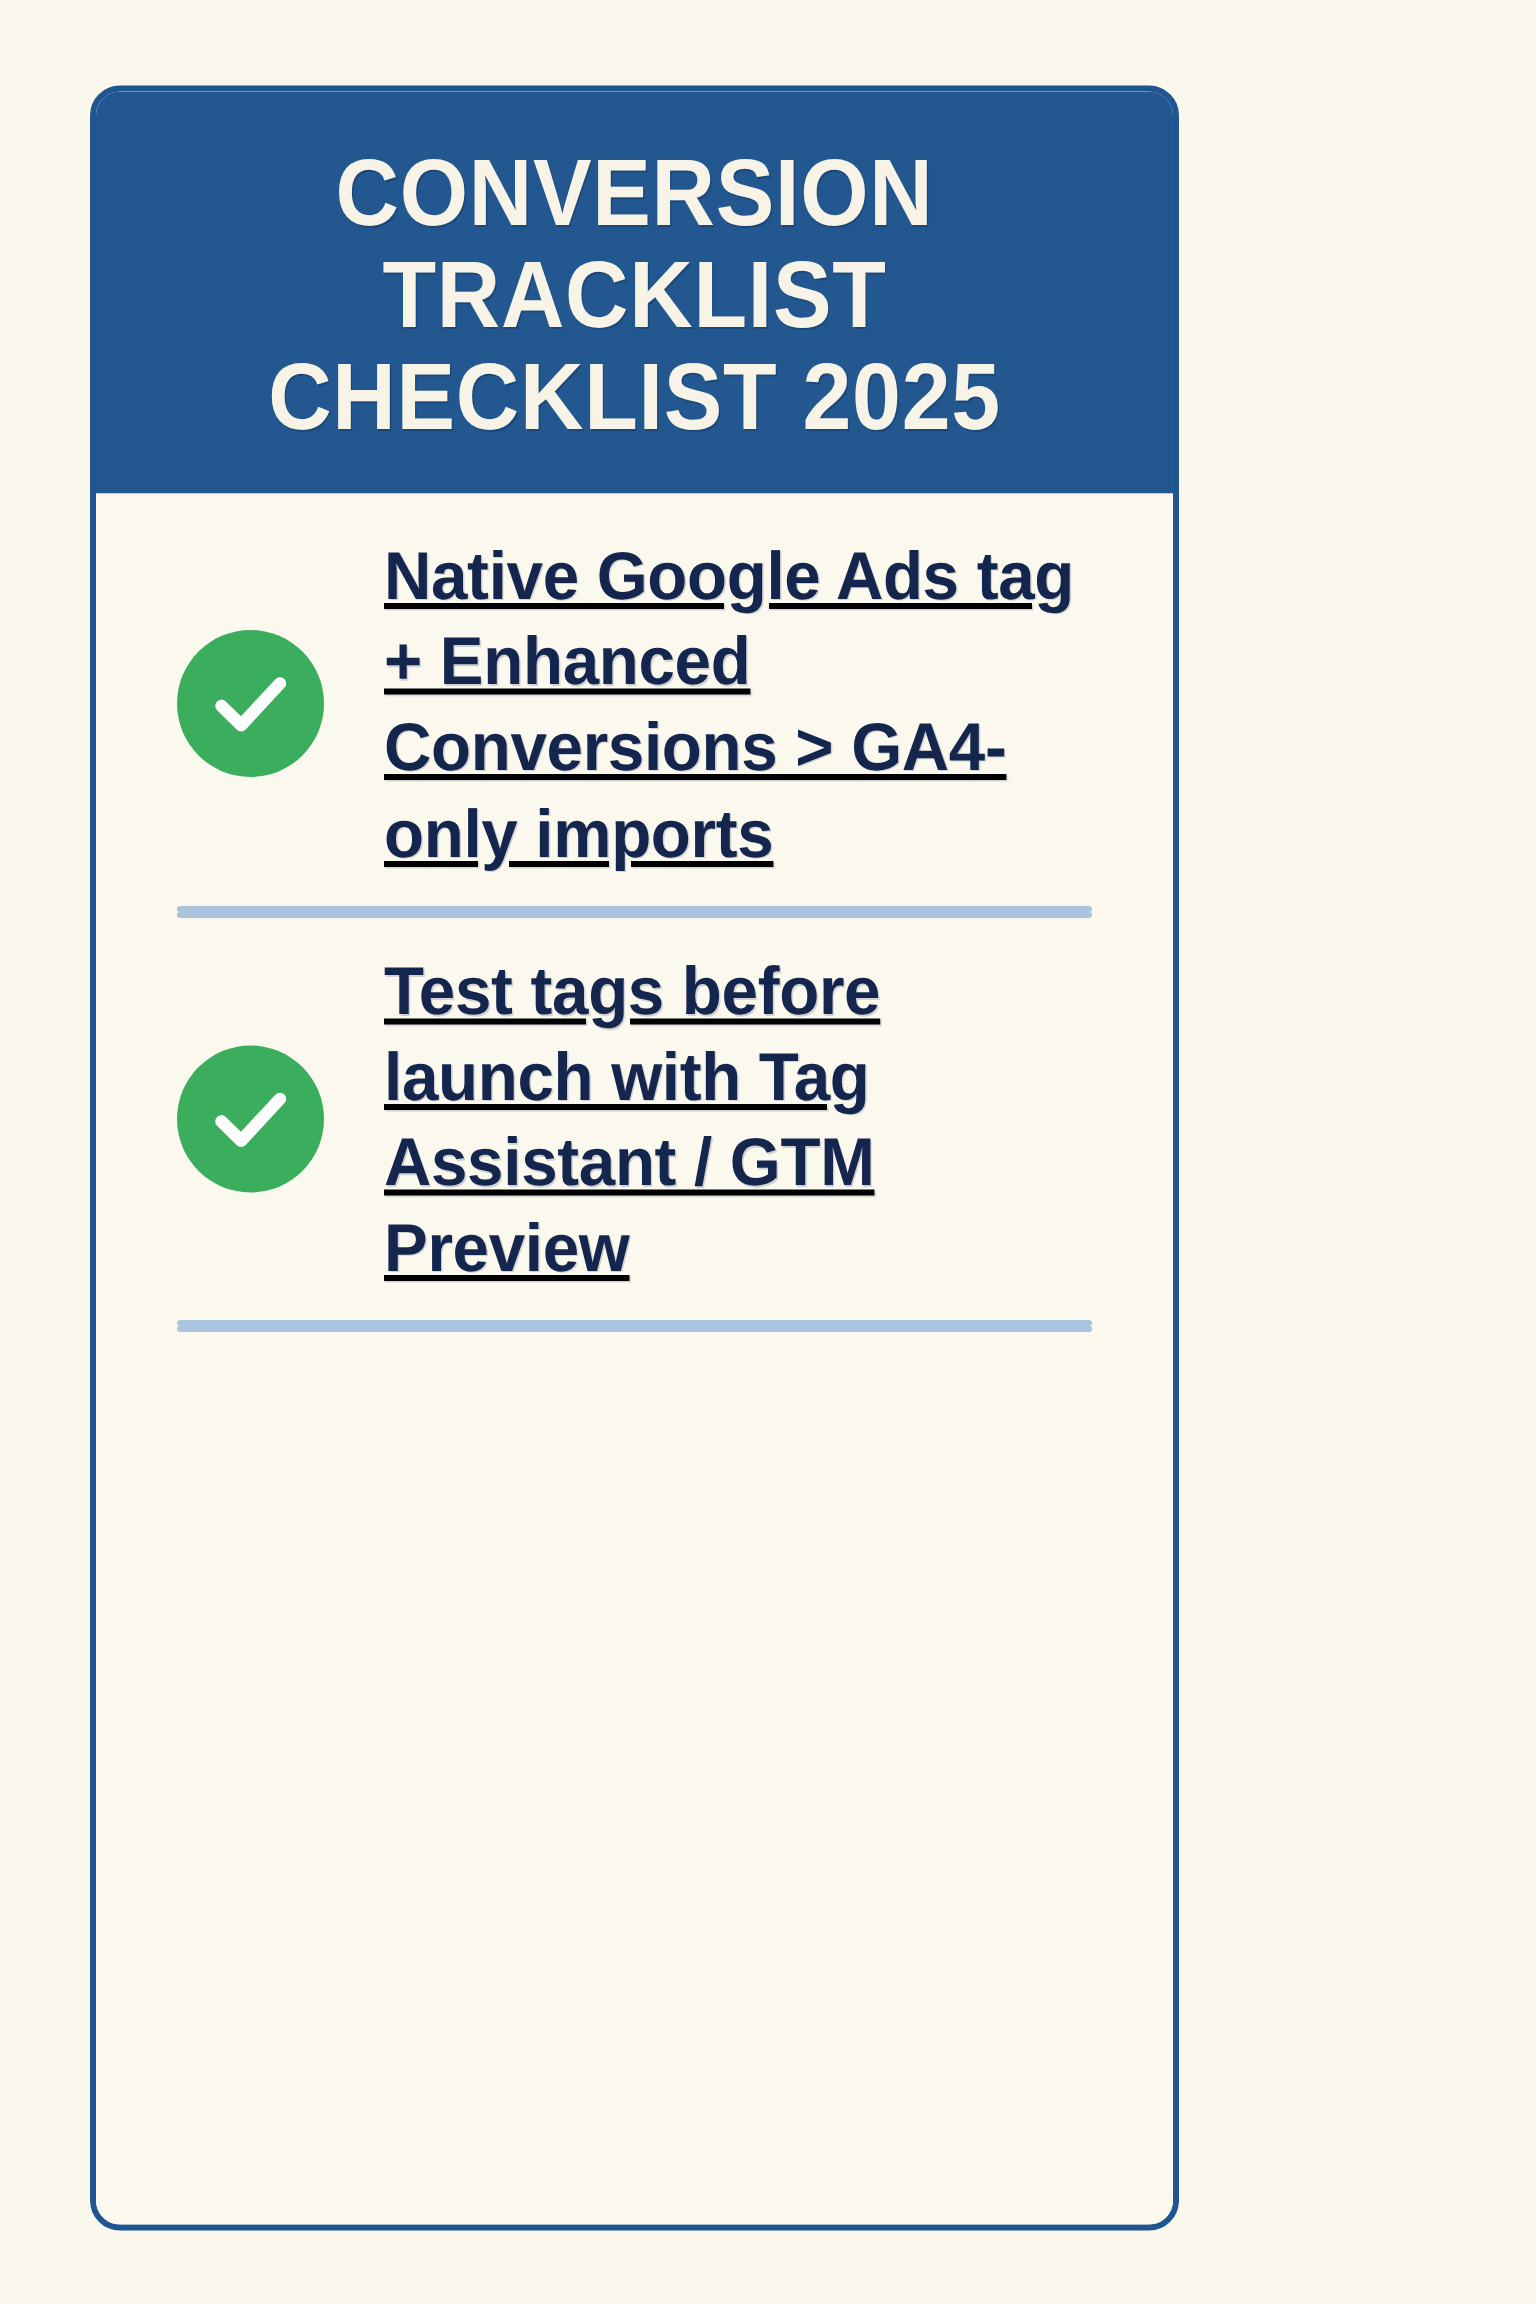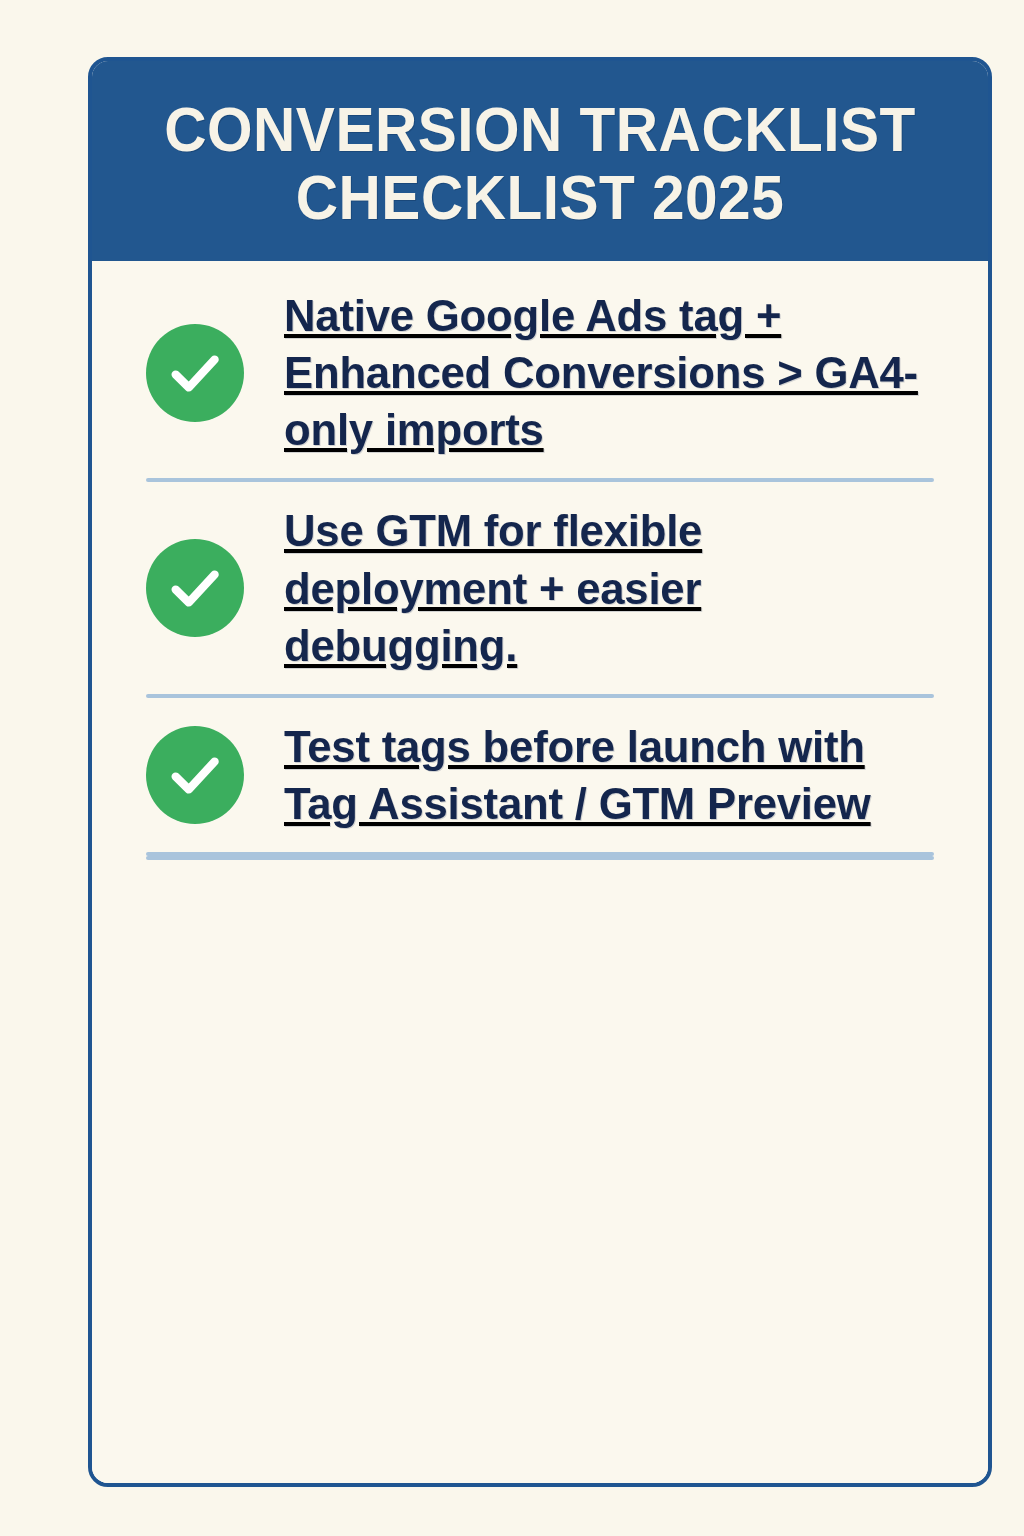--- a/index.html
+++ b/index.html
@@ -19,30 +19,29 @@
     width: 1024px;
     height: 1536px;
     background: #FAF7EC;
   }
 
   
   .card {
     position: absolute;
     left: 60px;
     top: 57px;
-    width: 904px;
+    width: 726px;
     height: 1430px;
     box-sizing: border-box;
     border: 4px solid #1F5591;
     border-radius: 20px;
     background: #FBF8EE;
     overflow: hidden;
     display: flex;
     flex-direction: column;
-    margin-left: 28px;
   }
 
   
   .card-header {
     background: #22578F;
     padding: 34px 30px 30px 30px;
     flex: 0 0 auto;
   }
   .card-header h1 {
     margin: 0;
@@ -135,28 +134,20 @@
         <span class="check-icon">
           <svg viewBox="0 0 24 24" fill="none" stroke="#FFFFFF" stroke-width="3.2" stroke-linecap="round" stroke-linejoin="round" aria-hidden="true">
             <path d="M4.5 12.6 L9.6 17.6 L19.6 6.8"></path>
           </svg>
         </span>
         <span class="check-text">Native Google Ads tag + Enhanced Conversions &gt; GA4-only imports</span>
       </div>
 
       <div class="divider"></div>
 
-      <div class="check-item">
-        <span class="check-icon">
-          <svg viewBox="0 0 24 24" fill="none" stroke="#FFFFFF" stroke-width="3.2" stroke-linecap="round" stroke-linejoin="round" aria-hidden="true">
-            <path d="M4.5 12.6 L9.6 17.6 L19.6 6.8"></path>
-          </svg>
-        </span>
-        <span class="check-text">Use GTM for flexible deployment + easier debugging.</span>
-      </div>
 
       <div class="divider"></div>
 
       <div class="check-item">
         <span class="check-icon">
           <svg viewBox="0 0 24 24" fill="none" stroke="#FFFFFF" stroke-width="3.2" stroke-linecap="round" stroke-linejoin="round" aria-hidden="true">
             <path d="M4.5 12.6 L9.6 17.6 L19.6 6.8"></path>
           </svg>
         </span>
         <span class="check-text">Test tags before launch with Tag Assistant / GTM Preview</span>

